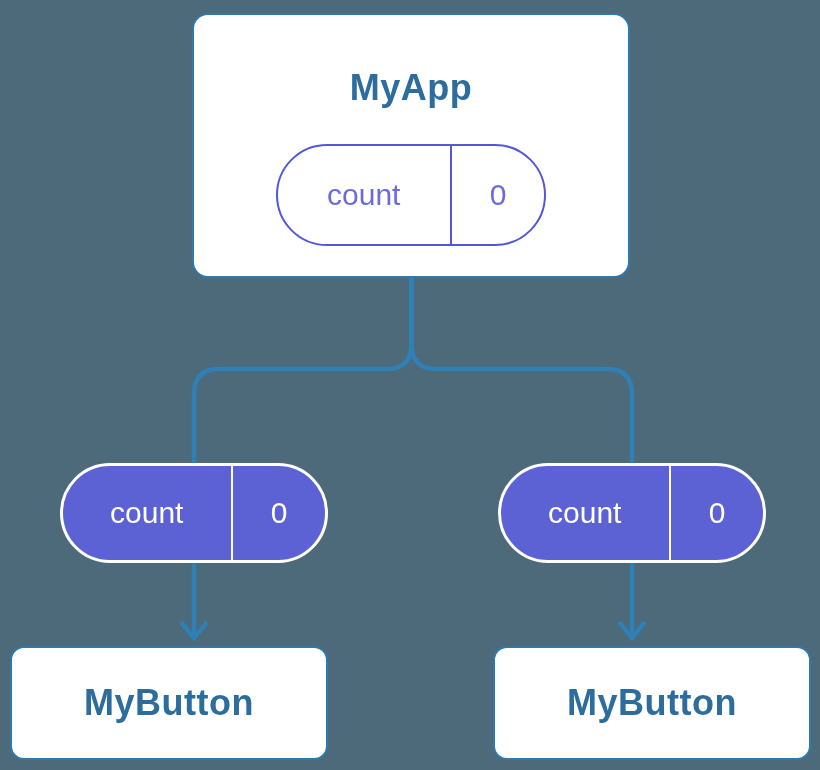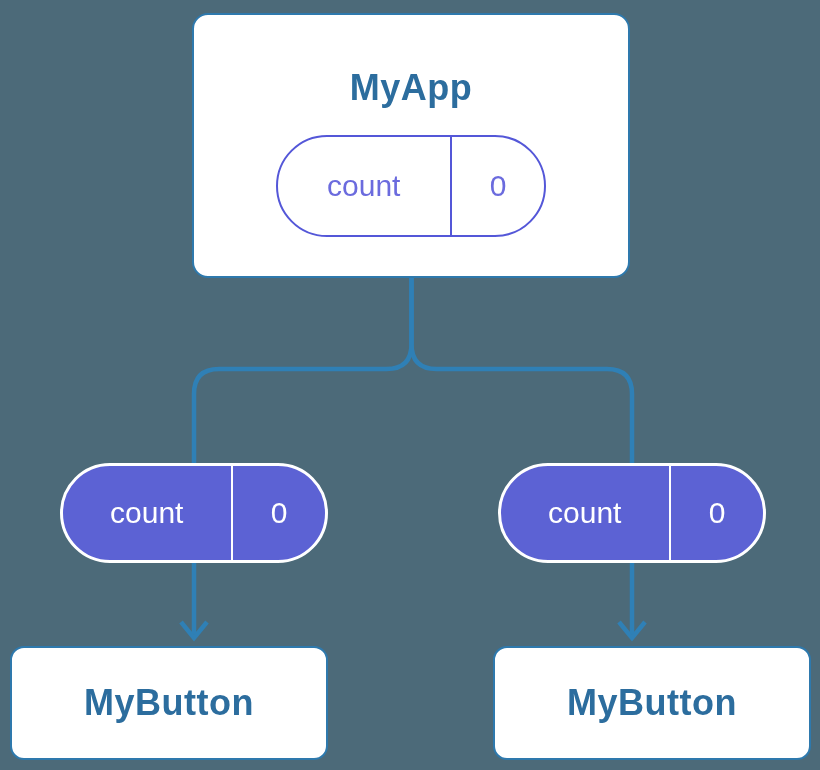--- a/index.html
+++ b/index.html
@@ -43,21 +43,21 @@
     border: 2.5px solid var(--node_border);
     display: flex;
     flex-direction: column;
     align-items: center;
   }
   .node-root {
     left: 192px; top: 13px;
     width: 438px; height: 265px;
     border-radius: 16px;
     padding-top: 50px;
-    gap: 24px;
+    gap: 33px;
     text-align: center;
   }
   .node-title {
     font-size: 36px;
     font-weight: 700;
     color: var(--node_text);
     line-height: 46px;
     letter-spacing: 0.5px;
   }
   .node-child {

